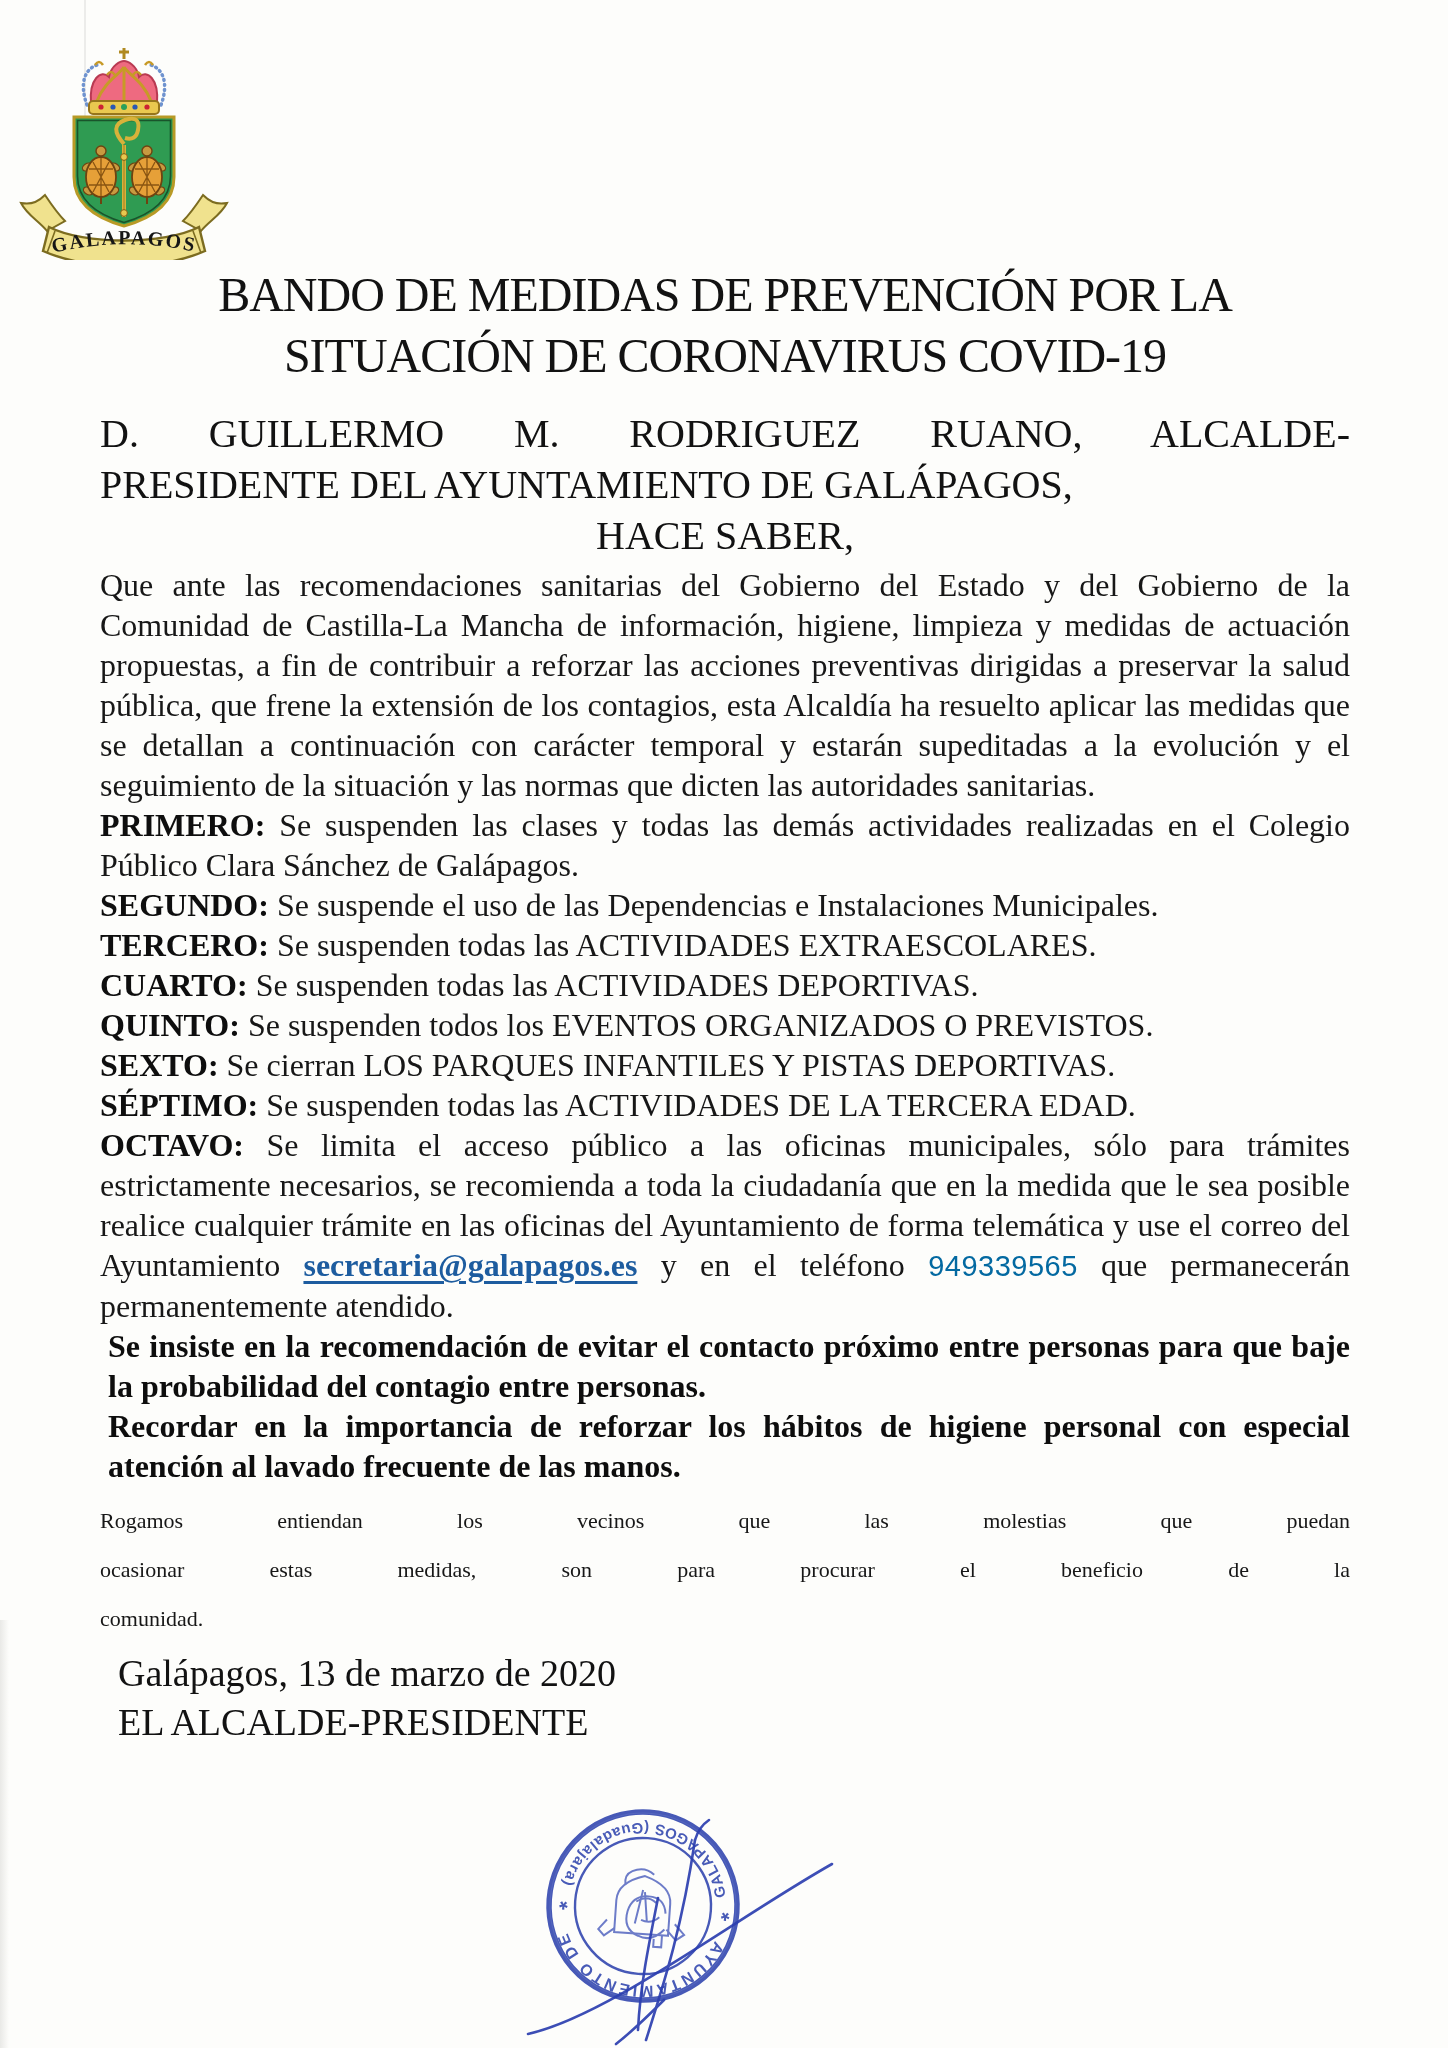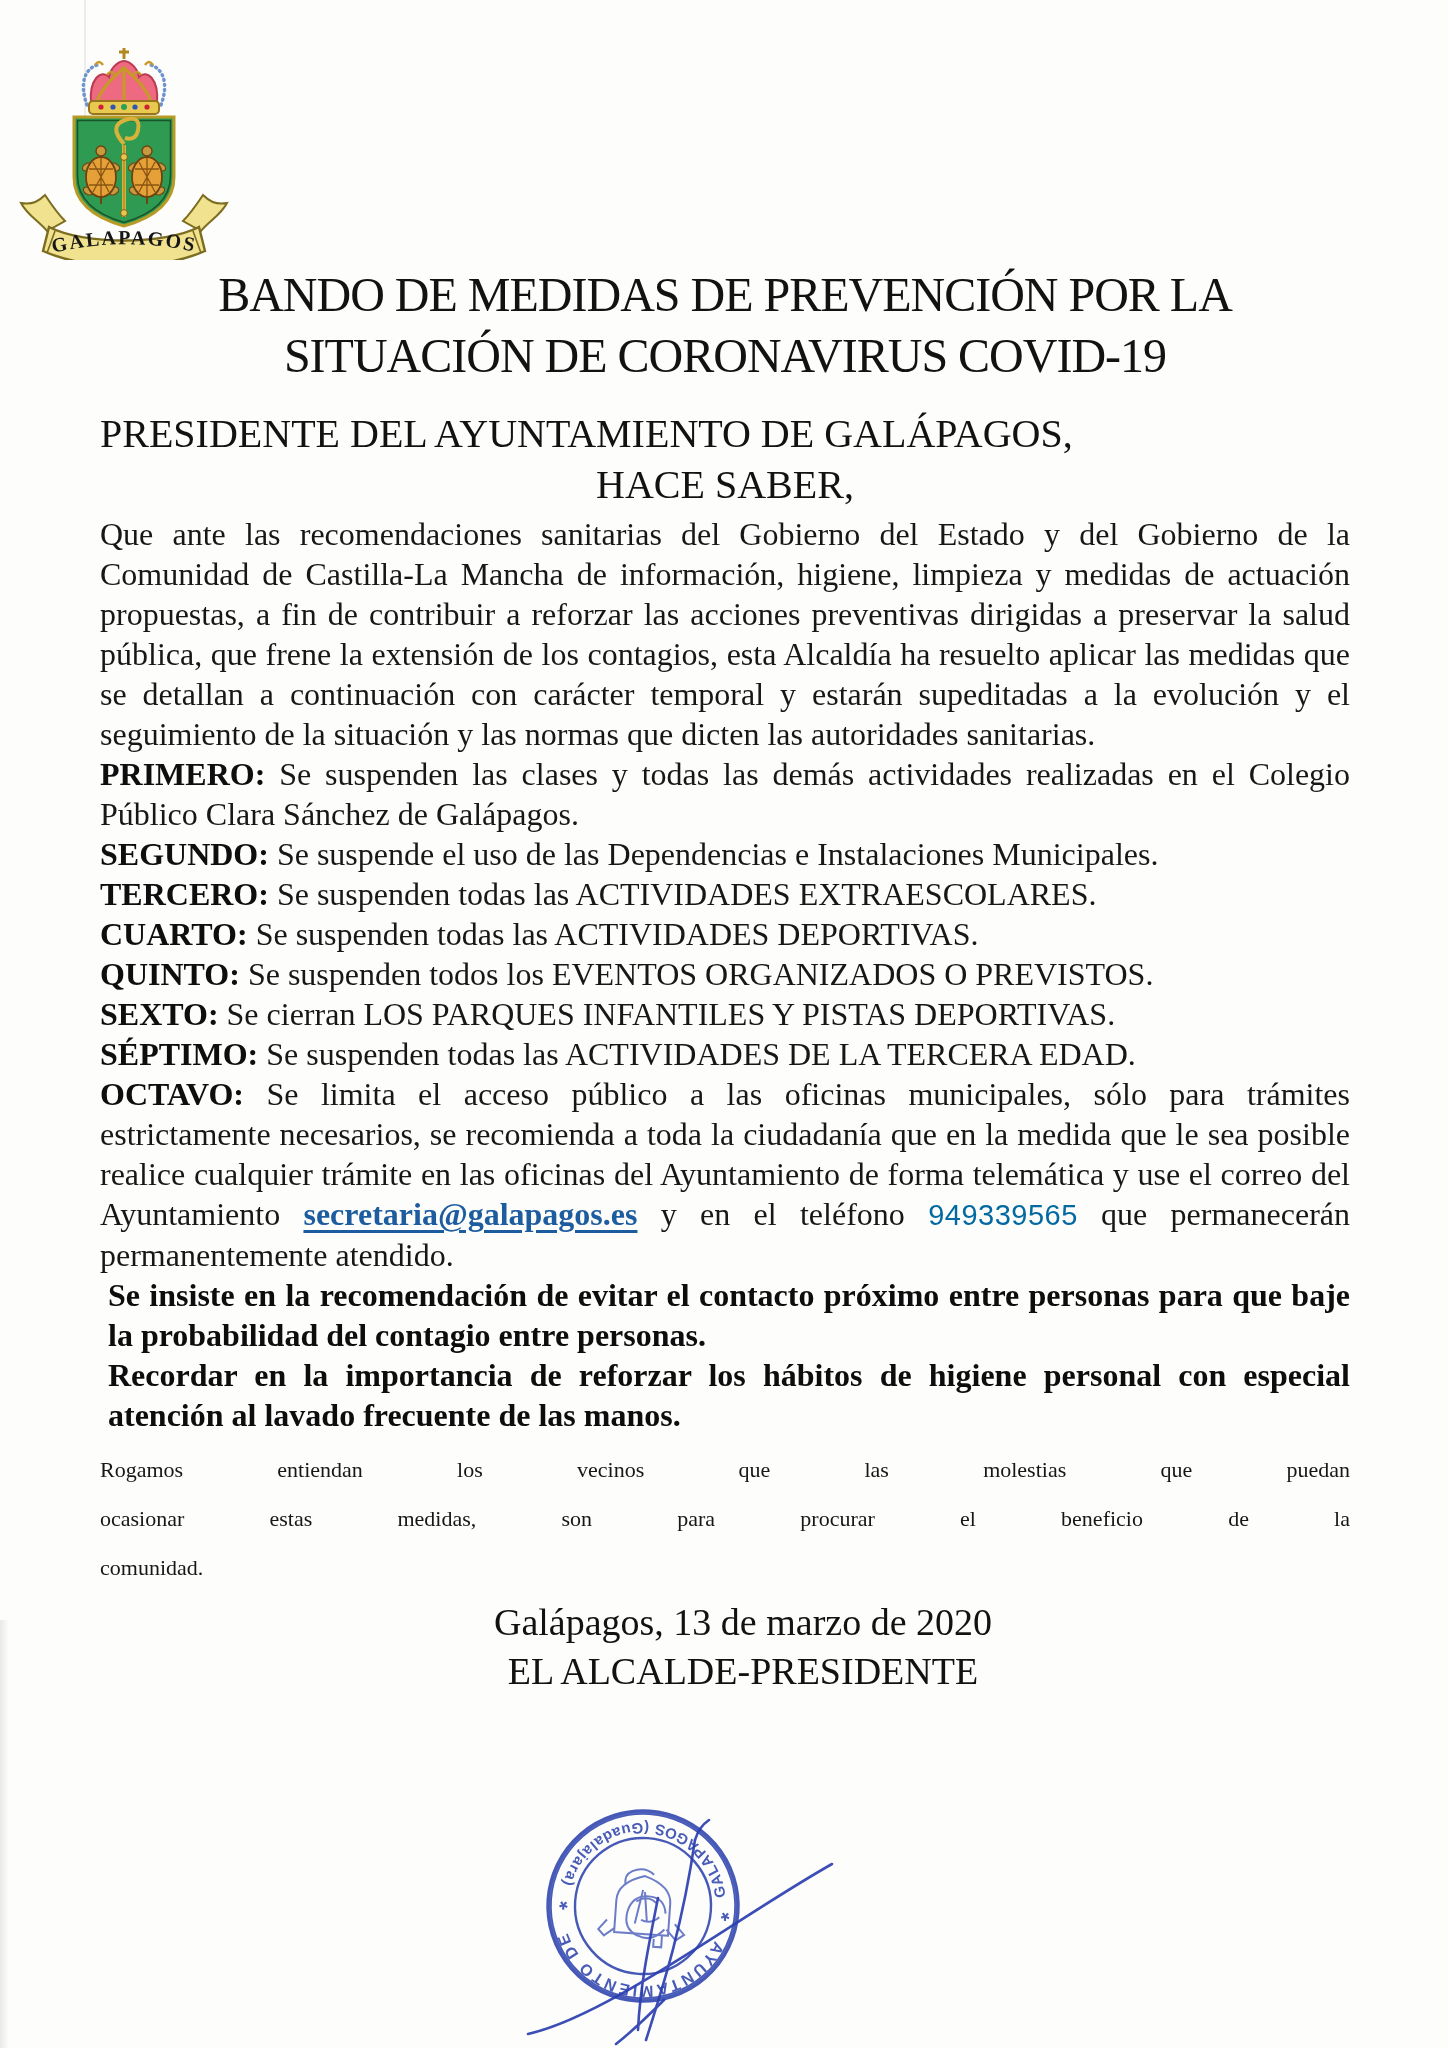--- a/index.html
+++ b/index.html
@@ -32,21 +32,21 @@
   .bodytext p{margin:0;text-align:justify;}
   .bodytext b{font-weight:700;color:#0e0e0e;}
   .email{color:#1d5c9f;font-weight:700;text-decoration:underline;text-decoration-thickness:3px;text-underline-offset:5px;cursor:pointer;}
   .phone{font-family:"Liberation Sans", sans-serif;font-weight:400;font-size:29px;letter-spacing:0.5px;color:#0369a1;}
   .note{font-weight:700;padding-left:8px;color:#0d0d0d;}
   
   .closing{margin-top:10px;font-size:22px;line-height:49px;}
   .closing .jl{text-align:justify;text-align-last:justify;}
   .closing .last{text-align:left;}
   
-  .sig{margin-top:6px;text-align:center;font-size:38px;line-height:49px;transform:translateX(18px);color:#121212;}
+  .sig{margin-top:6px;text-align:left;font-size:38px;line-height:49px;transform:translateX(18px);color:#121212;}
   
   .stamp{position:absolute;left:498px;top:1778px;width:362px;height:270px;pointer-events:none;}
   
   .edge-art{position:absolute;left:0;top:1620px;width:9px;height:428px;
     background:linear-gradient(to right,#d9d9d6,rgba(250,250,248,0));opacity:.55;}
   .edge-art2{position:absolute;left:84px;top:0;width:2px;height:120px;background:#ececea;}
 </style>
 </head>
 <body>
 
@@ -124,20 +124,21 @@
   </svg>
 
   <div class="content">
 
     <div class="title">
       <div>BANDO DE MEDIDAS DE PREVENCIÓN POR LA</div>
       <div>SITUACIÓN DE CORONAVIRUS COVID-19</div>
     </div>
 
     <div class="proc">
+      <div class="l1">D. GUILLERMO M. RODRIGUEZ RUANO, ALCALDE-</div>
       <div class="l2">PRESIDENTE DEL AYUNTAMIENTO DE GALÁPAGOS,</div>
       <div class="l3">HACE SABER,</div>
     </div>
 
     <div class="bodytext">
       <p>Que ante las recomendaciones sanitarias del Gobierno del Estado y del Gobierno de la Comunidad de Castilla-La Mancha de información, higiene, limpieza y medidas de actuación propuestas, a fin de contribuir a reforzar las acciones preventivas dirigidas a preservar la salud pública, que frene la extensión de los contagios, esta Alcaldía ha resuelto aplicar las medidas que se detallan a continuación con carácter temporal y estarán supeditadas a la evolución y el seguimiento de la situación y las normas que dicten las autoridades sanitarias.</p>
 
       <p><b>PRIMERO:</b><span> Se suspenden las clases y todas las demás actividades realizadas en el Colegio Público Clara Sánchez de Galápagos.</span></p>
       <p><b>SEGUNDO:</b><span> Se suspende el uso de las Dependencias e Instalaciones Municipales.</span></p>
       <p><b>TERCERO:</b><span> Se suspenden todas las ACTIVIDADES EXTRAESCOLARES.</span></p>

